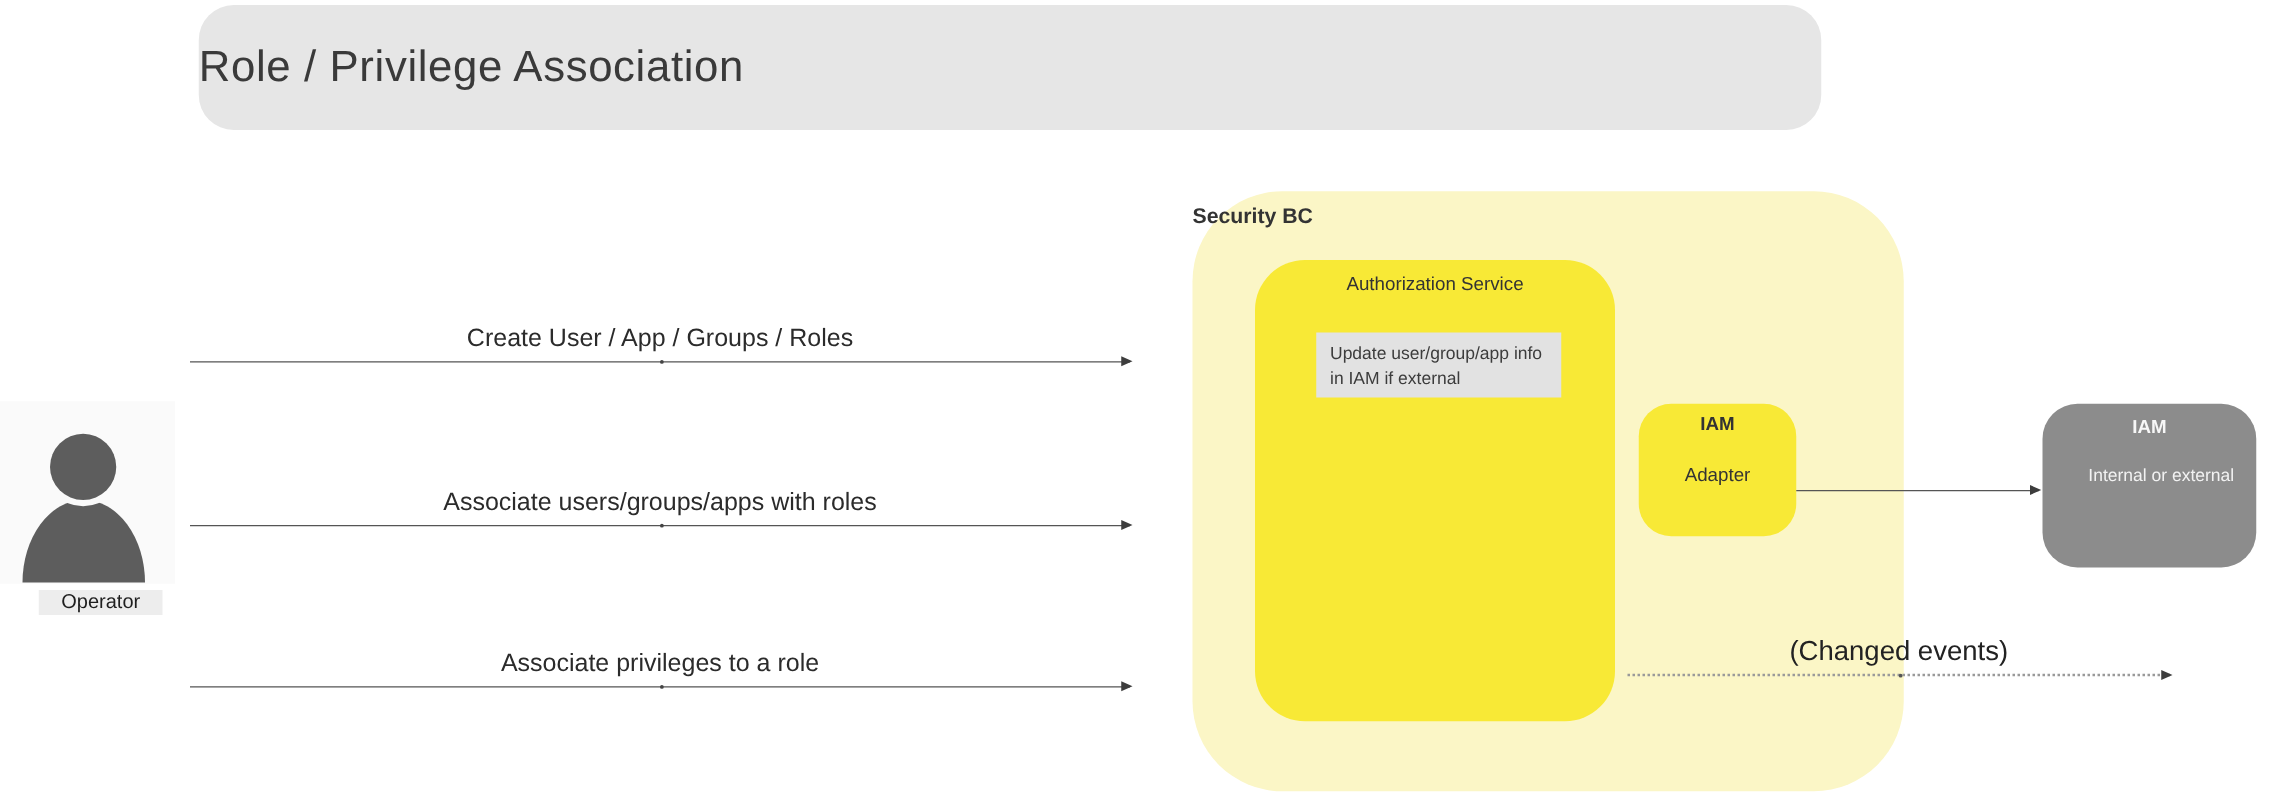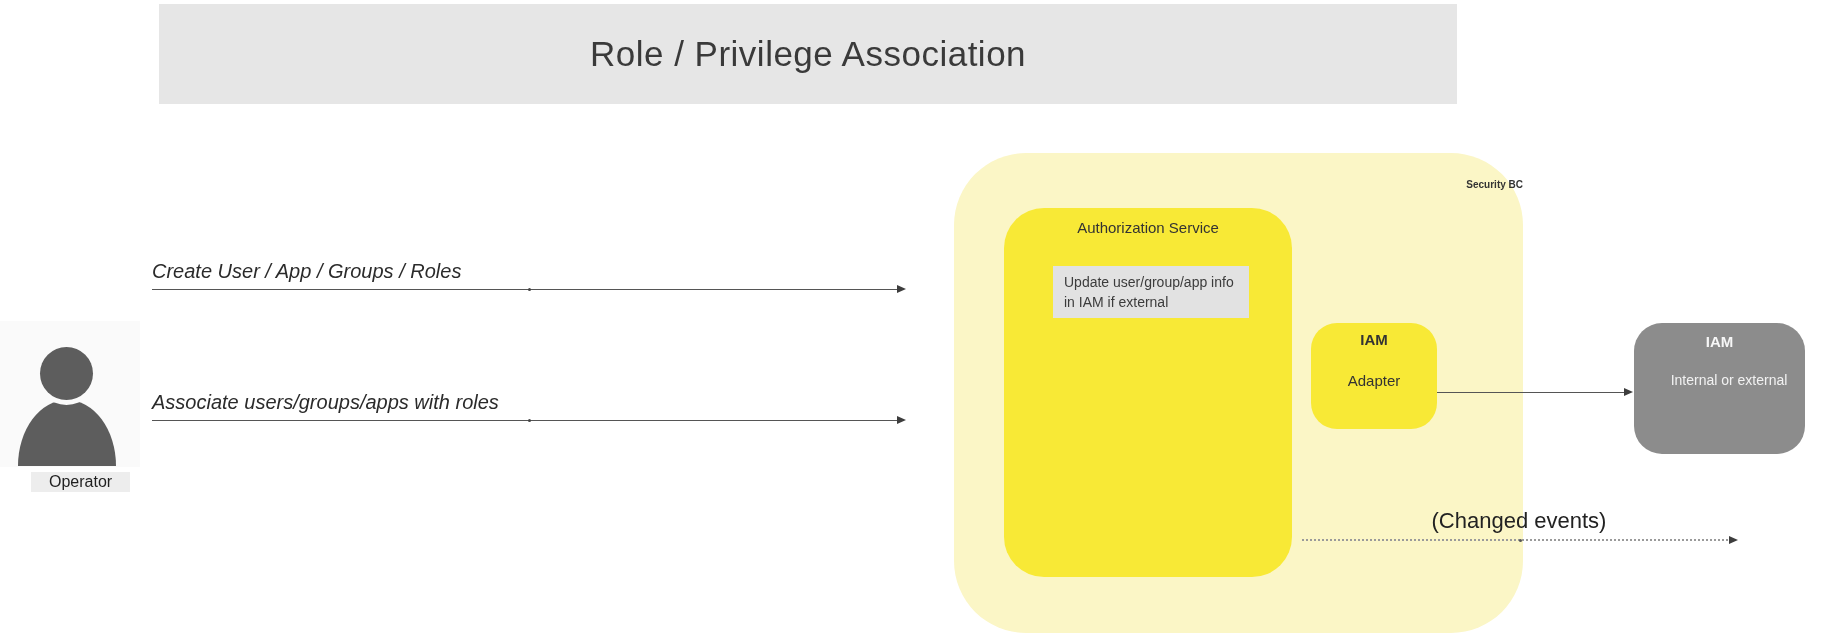--- a/index.html
+++ b/index.html
@@ -11,49 +11,49 @@
     --line:#555555;
     --text-dark:#333333;
   }
   *{margin:0;padding:0;box-sizing:border-box;}
   html,body{background:#ffffff;}
   body{font-family:"Liberation Sans", sans-serif;}
   .stage{position:relative;width:1829px;height:636px;background:#ffffff;overflow:hidden;}
 
   
   .title-bar{position:absolute;left:159px;top:4px;width:1298px;height:100px;
-    background:var(--title-bar-bg);display:flex;align-items:center;justify-content:center;}
+    background:var(--title-bar-bg);display:flex;align-items:center;border-radius:28px;}
   .title-bar span{font-size:35px;color:#3a3a3a;letter-spacing:.5px;}
 
   
   .op-box{position:absolute;left:0;top:321px;width:140px;height:146px;background:#FAFAFA;}
   .op-head{position:absolute;left:40px;top:26px;width:53px;height:53px;border-radius:50%;
     background:#5D5D5D;box-shadow:0 0 0 5px #FAFAFA;z-index:2;}
   .op-body{position:absolute;left:18px;top:79px;width:98px;height:66px;background:#5D5D5D;
     border-radius:50% 50% 0 0 / 100% 100% 0 0;z-index:1;}
   .op-label{position:absolute;left:31px;top:472px;background:#EDEDED;color:#1f1f1f;
     font-size:16px;padding:1px 18px;}
 
   
   .flow{position:absolute;left:152px;width:752px;}
-  .flow-label{height:26px;line-height:26px;text-align:left;font-size:20px;color:#2b2b2b;font-style:italic;}
+  .flow-label{height:26px;line-height:26px;text-align:center;font-size:20px;color:#2b2b2b;}
   .flow-line{position:relative;height:1px;background:var(--line);margin-top:5px;}
   .flow-line::before{content:"";position:absolute;left:50%;top:-1px;width:3px;height:3px;
     background:#444;border-radius:50%;}
   .flow-line::after{content:"";position:absolute;right:-2px;top:-4px;width:0;height:0;
     border-left:9px solid #3d3d3d;border-top:4px solid transparent;border-bottom:4px solid transparent;}
   .flow-1{top:258px;}
   .flow-2{top:389px;}
   .flow-3{top:518px;}
 
   
   .security-bc{position:absolute;left:954px;top:153px;width:569px;height:480px;
     background:var(--pale-yellow);border-radius:72px;}
-  .security-bc-label{position:absolute;left:0;top:26px;width:100%;text-align:right;
-    font-size:10px;font-weight:bold;color:var(--text-dark);}
+  .security-bc-label{position:absolute;left:0;top:10px;width:100%;text-align:left;
+    font-size:17px;font-weight:bold;color:var(--text-dark);}
 
   .auth-service{position:absolute;left:1004px;top:208px;width:288px;height:369px;
     background:var(--bright-yellow);border-radius:40px;}
   .auth-service-label{position:absolute;left:0;top:11px;width:100%;text-align:center;
     font-size:15px;font-weight:normal;color:var(--text-dark);}
 
   .note{position:absolute;background:var(--note-gray);color:#3c3c3c;font-size:14px;line-height:20px;}
   .note-1{left:1053px;top:266px;width:196px;min-height:52px;padding:6px 11px;}
   .note-2{left:1053px;top:513px;width:190px;height:36px;padding:8px 11px;white-space:nowrap;}
 
@@ -98,20 +98,24 @@
   <div class="flow flow-1">
     <div class="flow-label">Create User / App / Groups / Roles</div>
     <div class="flow-line"></div>
   </div>
 
   <div class="flow flow-2">
     <div class="flow-label">Associate users/groups/apps with roles</div>
     <div class="flow-line"></div>
   </div>
 
+  <div class="flow flow-3">
+    <div class="flow-label">Associate privileges to a role</div>
+    <div class="flow-line"></div>
+  </div>
 
   <div class="security-bc">
     <div class="security-bc-label">Security BC</div>
   </div>
 
   <div class="auth-service">
     <div class="auth-service-label">Authorization Service</div>
   </div>
 
   <div class="note note-1">Update user/group/app info in IAM if external</div>

